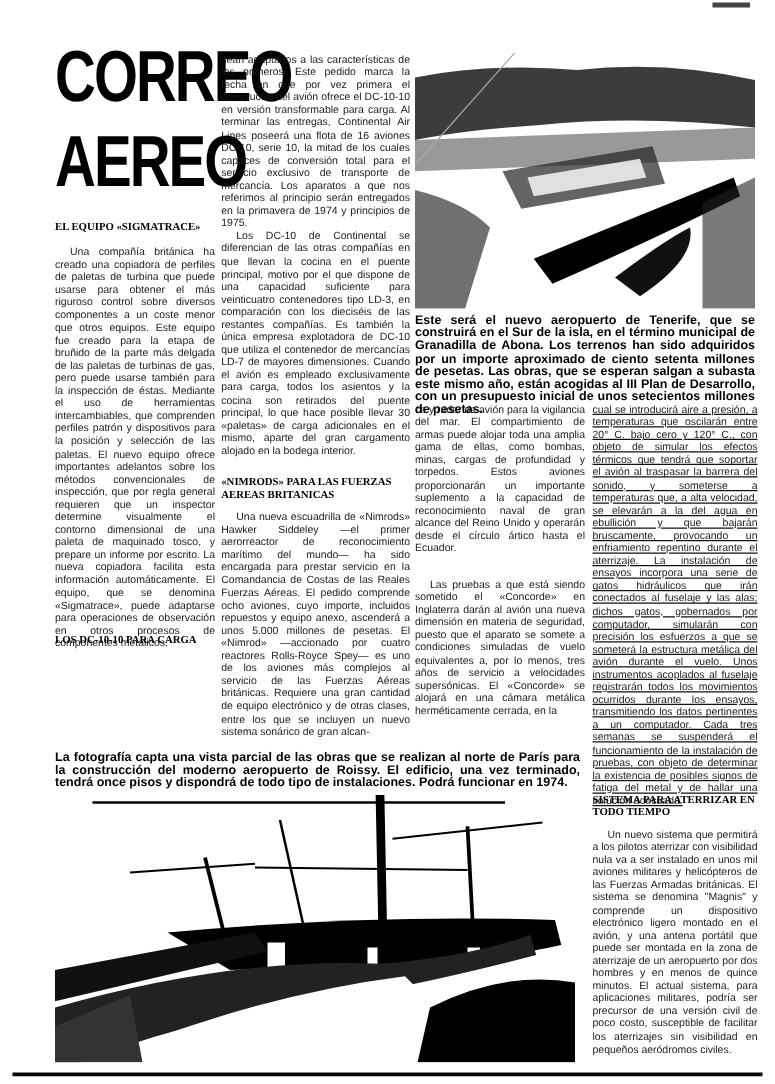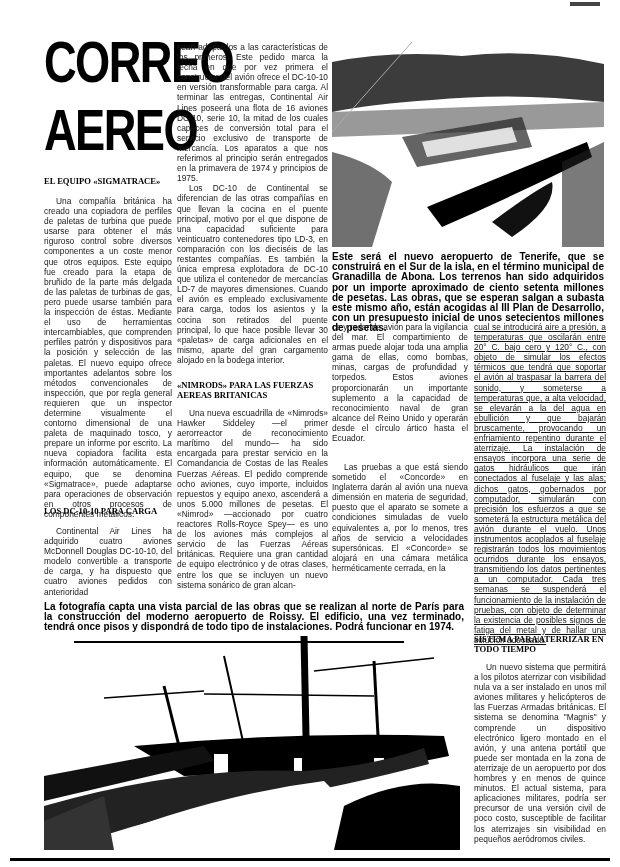--- a/index.html
+++ b/index.html
@@ -25,23 +25,20 @@
 
 <div class="abs" style="left:44px; top:176px; width:128px;">
   <div class="sec-head">EL EQUIPO «SIGMATRACE»</div>
   <div class="body" style="margin-top:10px;">
     <p>Una compañía británica ha creado una copiadora de perfiles de paletas de turbina que puede usarse para obtener el más riguroso control sobre diversos componentes a un coste menor que otros equipos. Este equipo fue creado para la etapa de bruñido de la parte más delgada de las paletas de turbinas de gas, pero puede usarse también para la inspección de éstas. Mediante el uso de herramientas intercambiables, que comprenden perfiles patrón y dispositivos para la posición y selección de las paletas. El nuevo equipo ofrece importantes adelantos sobre los métodos convencionales de inspección, que por regla general requieren que un inspector determine visualmente el contorno dimensional de una paleta de maquinado tosco, y prepare un informe por escrito. La nueva copiadora facilita esta información automáticamente. El equipo, que se denomina «Sigmatrace», puede adaptarse para operaciones de observación en otros procesos de componentes metálicos.</p>
   </div>
 </div>
 
 <div class="abs" style="left:44px; top:506px; width:128px;">
   <div class="sec-head">LOS DC-10-10 PARA CARGA</div>
-  <div class="body" style="margin-top:10px;">
-    <p>Continental Air Lines ha adquirido cuatro aviones McDonnell Douglas DC-10-10, del modelo convertible a transporte de carga, y ha dispuesto que cuatro aviones pedidos con anterioridad</p>
-  </div>
 </div>
 
 <div class="abs" style="left:177px; top:42px; width:151px;">
   <div class="body">
     <p style="text-indent:0">sean adaptados a las características de los primeros. Este pedido marca la fecha en que por vez primera el constructor del avión ofrece el DC-10-10 en versión transformable para carga. Al terminar las entregas, Continental Air Lines poseerá una flota de 16 aviones DC-10, serie 10, la mitad de los cuales capaces de conversión total para el servicio exclusivo de transporte de mercancía. Los aparatos a que nos referimos al principio serán entregados en la primavera de 1974 y principios de 1975.</p>
     <p>Los DC-10 de Continental se diferencian de las otras compañías en que llevan la cocina en el puente principal, motivo por el que dispone de una capacidad suficiente para veinticuatro contenedores tipo LD-3, en comparación con los dieciséis de las restantes compañías. Es también la única empresa explotadora de DC-10 que utiliza el contenedor de mercancías LD-7 de mayores dimensiones. Cuando el avión es empleado exclusivamente para carga, todos los asientos y la cocina son retirados del puente principal, lo que hace posible llevar 30 «paletas» de carga adicionales en el mismo, aparte del gran cargamento alojado en la bodega interior.</p>
   </div>
 </div>
 
 <div class="abs" style="left:177px; top:380px; width:151px;">

